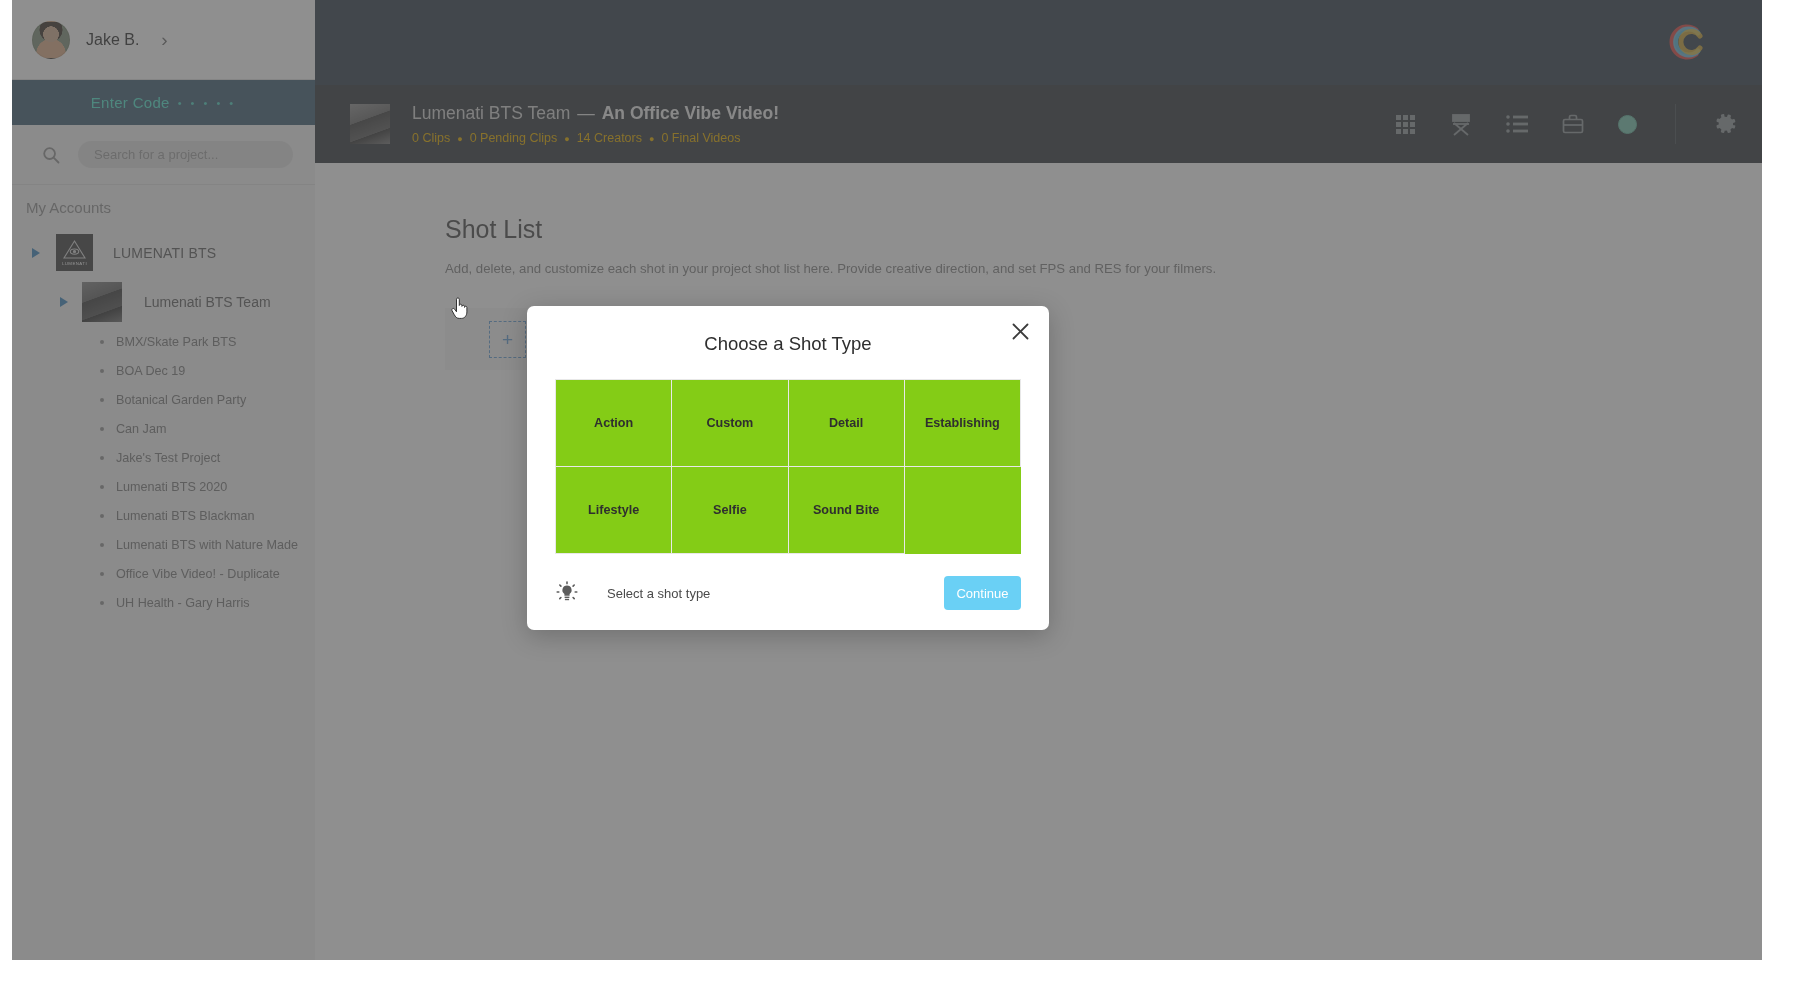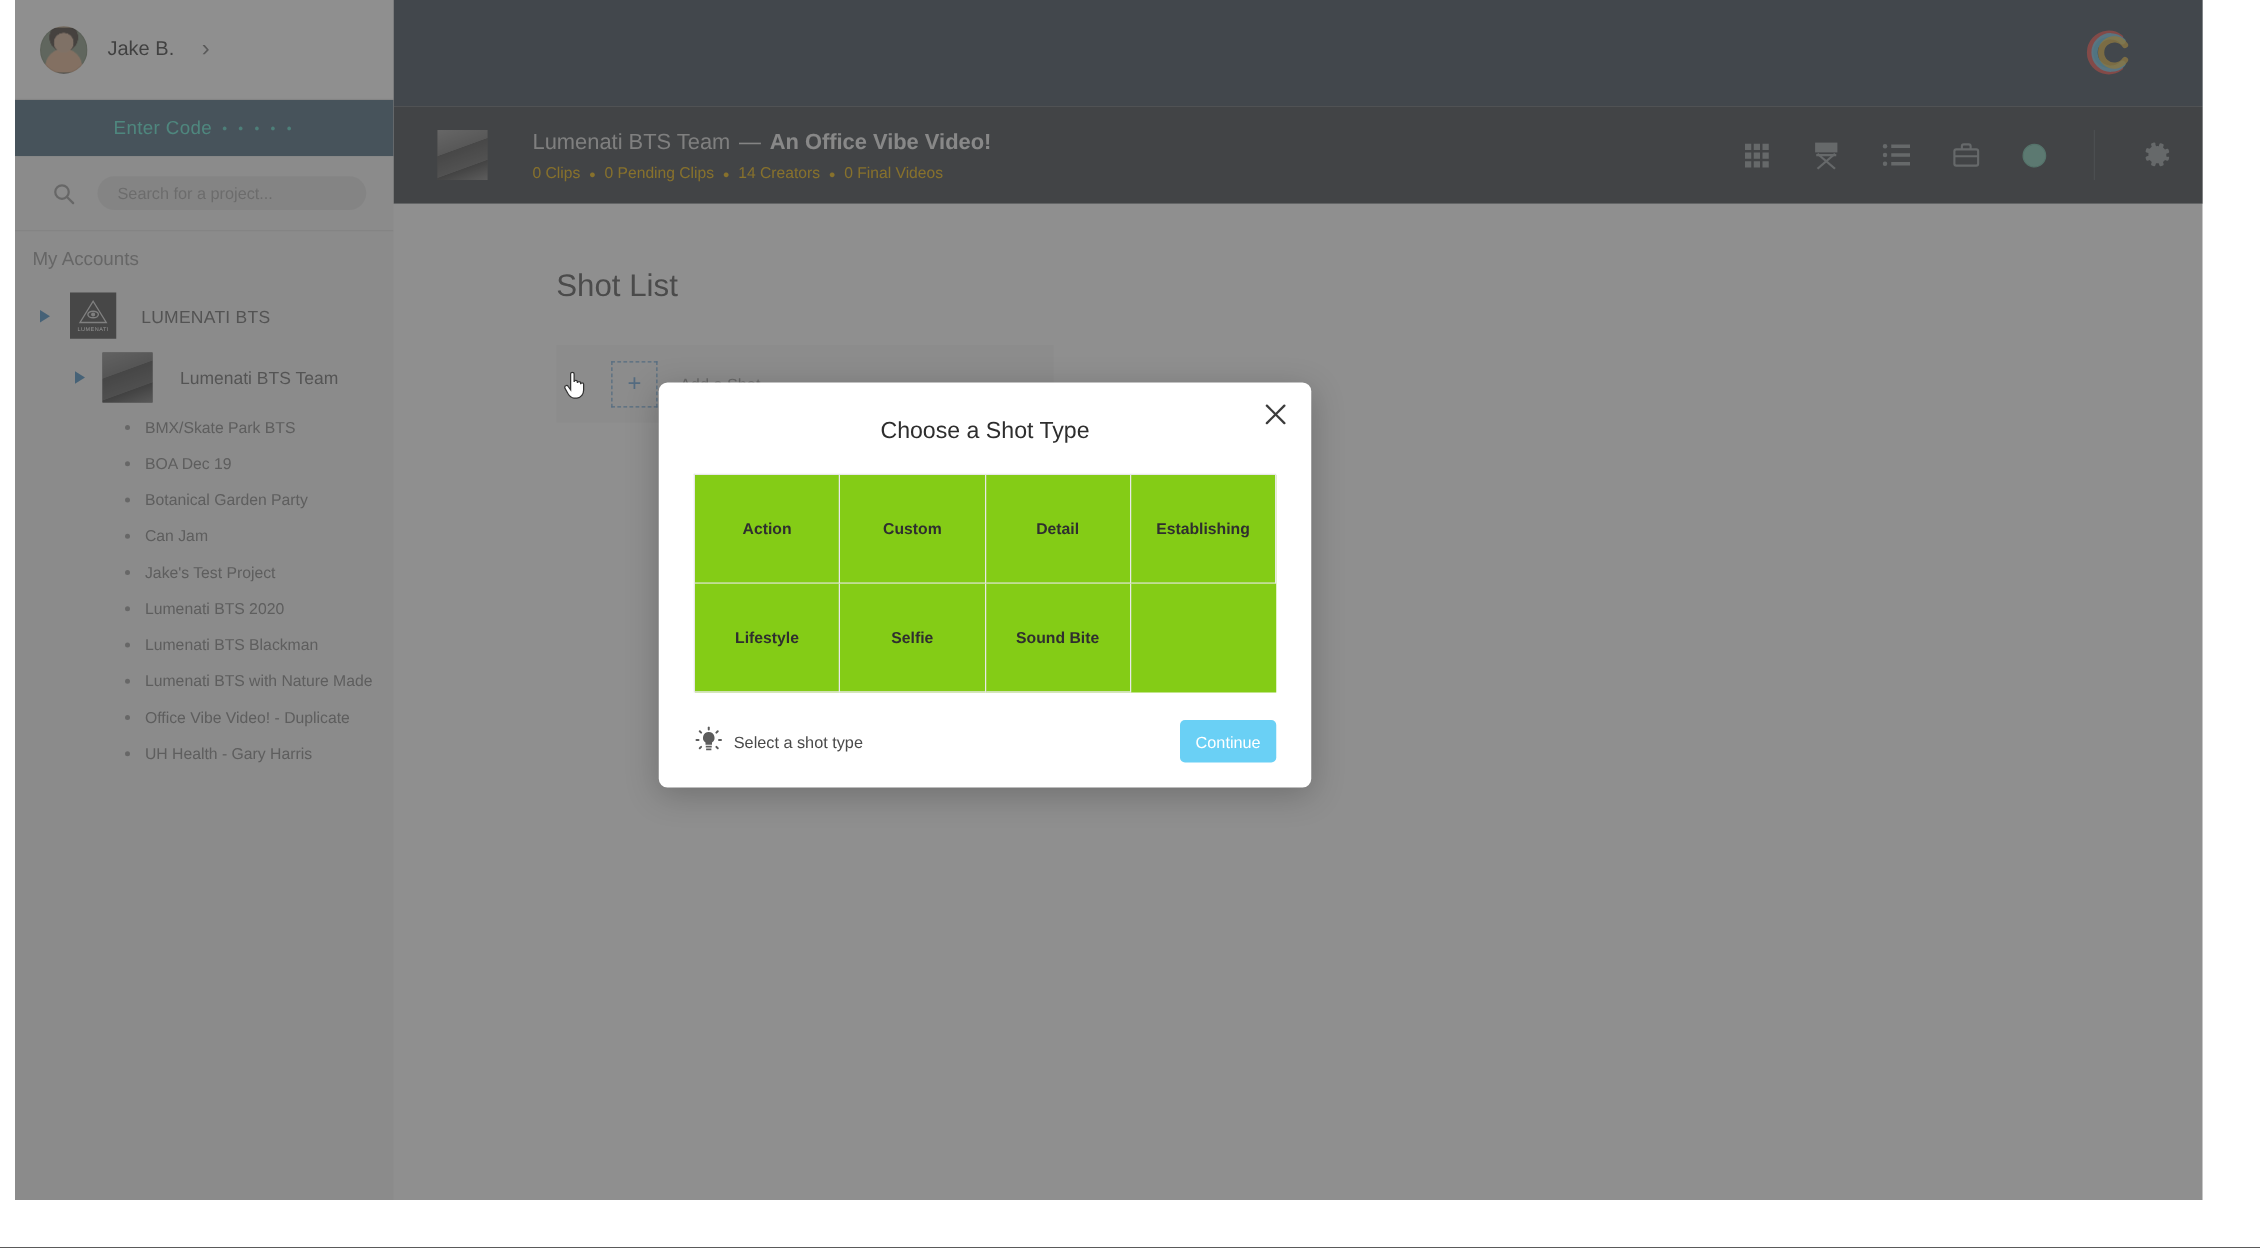--- a/index.html
+++ b/index.html
@@ -217,21 +217,21 @@
     align-items: center;
     padding: 0 24px 0 35px;
   }
   .proj-thumb {
     width: 40px; height: 40px;
     flex: none;
     background: #555;
     background-image:
       linear-gradient(160deg, #9a9a9a 0%, #767676 38%, #4d4d4d 39%, #666 70%, #434343 71%, #828282 100%);
   }
-  .proj-text { margin-left: 36px; }
+  .proj-text { margin-left: 22px; }
   .proj-title {
     font-size: 17.5px;
     color: #d7d7d7;
     white-space: nowrap;
   }
   .proj-title .dash { margin: 0 7px; color: #e4e4e4; }
   .proj-title .accent { font-weight: bold; color: #eeeeee; }
   .proj-sub {
     margin-top: 7px;
     font-size: 12.5px;
@@ -376,21 +376,21 @@
     left: 0; bottom: 0;
     width: 522px;
     height: 74px;
     display: flex;
     align-items: center;
     padding: 0 28px;
   }
   .hint {
     display: flex;
     align-items: center;
-    gap: 8px;
+    gap: 28px;
   }
   .hint-text { font-size: 13px; color: #4a4a4a; }
   .bulb-icon { color: #5c5c5c; display: flex; }
   .continue-btn {
     margin-left: auto;
     width: 77px;
     height: 34px;
     border-radius: 4px;
     background: #6ad0f5;
     color: #ffffff;
@@ -571,20 +571,21 @@
           <svg width="24" height="24" viewBox="0 0 24 24" fill="currentColor">
             <path d="M12 8.2a3.8 3.8 0 1 0 0 7.6 3.8 3.8 0 0 0 0-7.6zm0 6a2.2 2.2 0 1 1 0-4.4 2.2 2.2 0 0 1 0 4.4z"></path>
             <path d="M20.6 13.6l-1.6-.5a7.4 7.4 0 0 0 0-2.2l1.6-.5a1 1 0 0 0 .7-1.2l-.5-1.6a1 1 0 0 0-1.2-.6l-1.6.5a7.6 7.6 0 0 0-1.6-1.6l.5-1.6a1 1 0 0 0-.6-1.2l-1.6-.5a1 1 0 0 0-1.2.7l-.5 1.6a7.4 7.4 0 0 0-2.2 0l-.5-1.6A1 1 0 0 0 9.1 2l-1.6.5a1 1 0 0 0-.6 1.2l.5 1.6A7.6 7.6 0 0 0 5.8 7l-1.6-.5a1 1 0 0 0-1.2.6l-.5 1.6a1 1 0 0 0 .7 1.2l1.6.5a7.4 7.4 0 0 0 0 2.2l-1.6.5a1 1 0 0 0-.7 1.2l.5 1.6a1 1 0 0 0 1.2.6l1.6-.5a7.6 7.6 0 0 0 1.6 1.6l-.5 1.6a1 1 0 0 0 .6 1.2l1.6.5a1 1 0 0 0 1.2-.7l.5-1.6a7.4 7.4 0 0 0 2.2 0l.5 1.6a1 1 0 0 0 1.2.7l1.6-.5a1 1 0 0 0 .6-1.2l-.5-1.6a7.6 7.6 0 0 0 1.6-1.6l1.6.5a1 1 0 0 0 1.2-.6l.5-1.6a1 1 0 0 0-.7-1.2z"></path>
           </svg>
         </span>
       </div>
     </div>
 
     <div class="content">
       <h1 class="page-title">Shot List</h1>
+      <p class="page-desc">Add, delete, and customize each shot in your project shot list here. Provide creative direction, and set FPS and RES for your filmers.</p>
       <div class="shot-strip">
         <span class="add-shot-box">+</span>
         <span class="add-shot-label">Add a Shot</span>
       </div>
     </div>
   </div>
 
   <div id="overlay"></div>
 
   <div id="modal">

